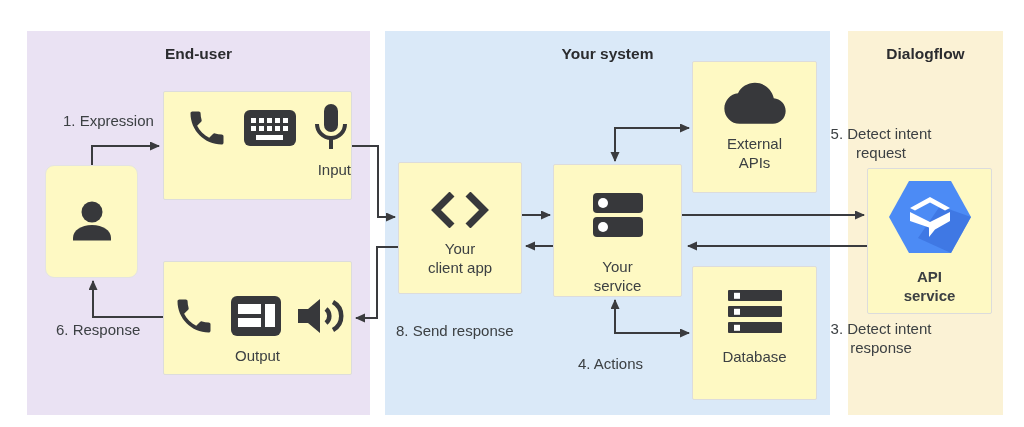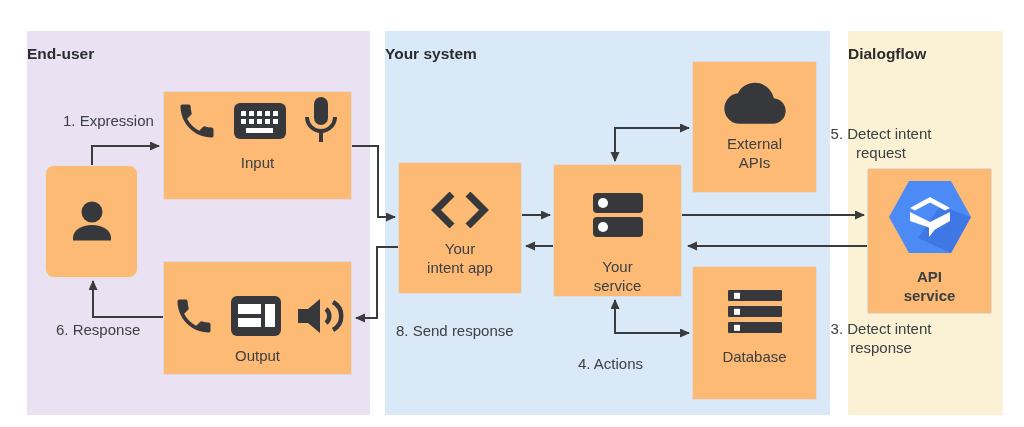--- a/index.html
+++ b/index.html
@@ -11,30 +11,30 @@
     overflow: hidden;
     font-family: "Liberation Sans", "DejaVu Sans", sans-serif;
     color: #3C4043;
   }
   .panel { position: absolute; top: 31px; height: 384px; }
   .panel-end-user   { left: 27px;  width: 343px; background: #EAE2F3; }
   .panel-your-system{ left: 385px; width: 445px; background: #DAE9F8; }
   .panel-dialogflow { left: 848px; width: 155px; background: #FBF2D5; }
   .panel-title {
     padding-top: 14px;
-    text-align: left;
+    text-align: center;
     font-weight: bold;
     font-size: 15.5px;
     color: #2B2C2F;
   }
   .arrows { position: absolute; left: 0; top: 0; }
   .arrows path { stroke: #3A3B3E; stroke-width: 2; fill: none; }
   .node {
     position: absolute;
-    background: #fdba74;
+    background: #fef9c3;
     border: 1px solid #DCDCDC;
     border-radius: 2px;
     box-sizing: border-box;
     display: flex;
     flex-direction: column;
     align-items: center;
   }
   .node-person { border-radius: 9px; border-color: #E3E3E3; justify-content: center; }
   .icon-row { display: flex; align-items: center; gap: 14px; }
   .icon { fill: #37383B; stroke: none; }
@@ -87,21 +87,21 @@
     <path d="M867 246 L688 246" marker-end="url(#ah)"></path>
   </svg>
 
   <div class="node node-person" style="left:45px; top:165px; width:93px; height:113px;">
     <svg class="icon" width="46" height="46" viewBox="0 0 46 46">
       <circle cx="23" cy="13" r="10.5"></circle>
       <path d="M23 26 c-11 0 -19 5.5 -19 13 v2.5 h38 v-2.5 c0 -7.5 -8 -13 -19 -13 z"></path>
     </svg>
   </div>
 
-  <div class="node" style="left:163px; top:91px; width:189px; height:109px; padding-top:4px;">
+  <div class="node" style="left:163px; top:91px; width:189px; height:109px; padding-top:11px;align-items:flex-end;">
     <div class="icon-row">
       <svg class="icon" width="44" height="44" viewBox="0 0 24 24">
         <path d="M6.62 10.79c1.44 2.83 3.76 5.14 6.59 6.59l2.2-2.2c.27-.27.67-.36 1.02-.24 1.12.37 2.33.57 3.57.57.55 0 1 .45 1 1V20c0 .55-.45 1-1 1-9.39 0-17-7.61-17-17 0-.55.45-1 1-1h3.5c.55 0 1 .45 1 1 0 1.25.2 2.45.57 3.57.11.35.03.74-.25 1.02l-2.2 2.2z"></path>
       </svg>
       <svg class="icon" width="54" height="40" viewBox="0 0 54 40">
         <rect x="1" y="2" width="52" height="36" rx="6"></rect>
         <g fill="#ffffff">
           <rect x="8" y="10" width="5" height="5"></rect>
             <rect x="16" y="10" width="5" height="5"></rect>
             <rect x="24" y="10" width="5" height="5"></rect>
@@ -144,21 +144,21 @@
       </svg>
     </div>
     <div class="caption" style="margin-top:8px;">Output</div>
   </div>
 
   <div class="node" style="left:398px; top:162px; width:124px; height:132px; padding-top:29px;">
     <svg class="icon" width="58" height="36" viewBox="0 0 58 36">
       <path class="stroked" d="M21 2 L5 18 L21 34" style="stroke-width:7"></path>
       <path class="stroked" d="M37 2 L53 18 L37 34" style="stroke-width:7"></path>
     </svg>
-    <div class="caption" style="margin-top:11px; width:68px;">Your intent app</div>
+    <div class="caption" style="margin-top:11px; width:68px;">Your client app</div>
   </div>
 
   <div class="node" style="left:553px; top:164px; width:129px; height:133px; padding-top:28px;gap:8px;">
     <svg class="icon" width="50" height="44" viewBox="0 0 50 44">
       <rect x="0" y="0" width="50" height="20" rx="4"></rect>
       <rect x="0" y="24" width="50" height="20" rx="4"></rect>
       <circle cx="10" cy="10" r="5" fill="#ffffff"></circle>
       <circle cx="10" cy="34" r="5" fill="#ffffff"></circle>
     </svg>
     <div class="caption" style="margin-top:12px; width:68px;">Your service</div>

